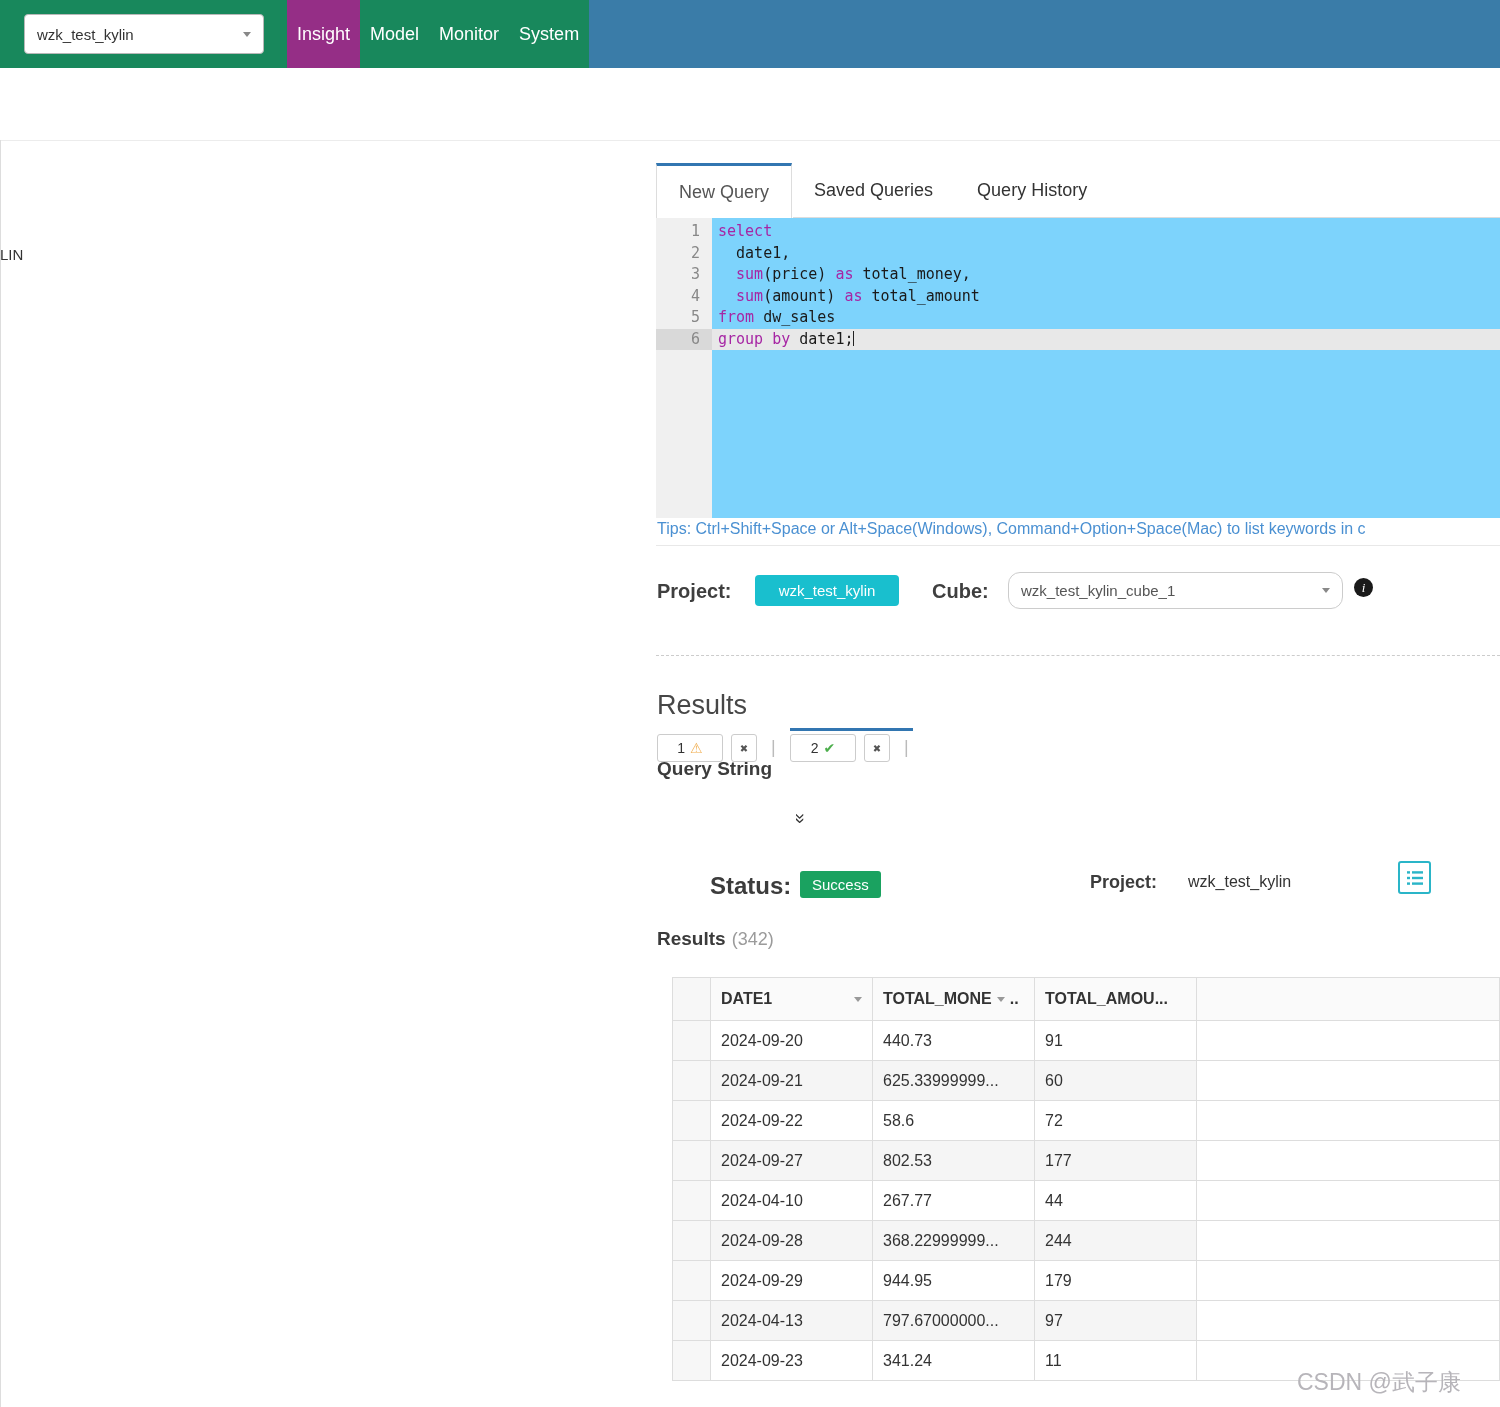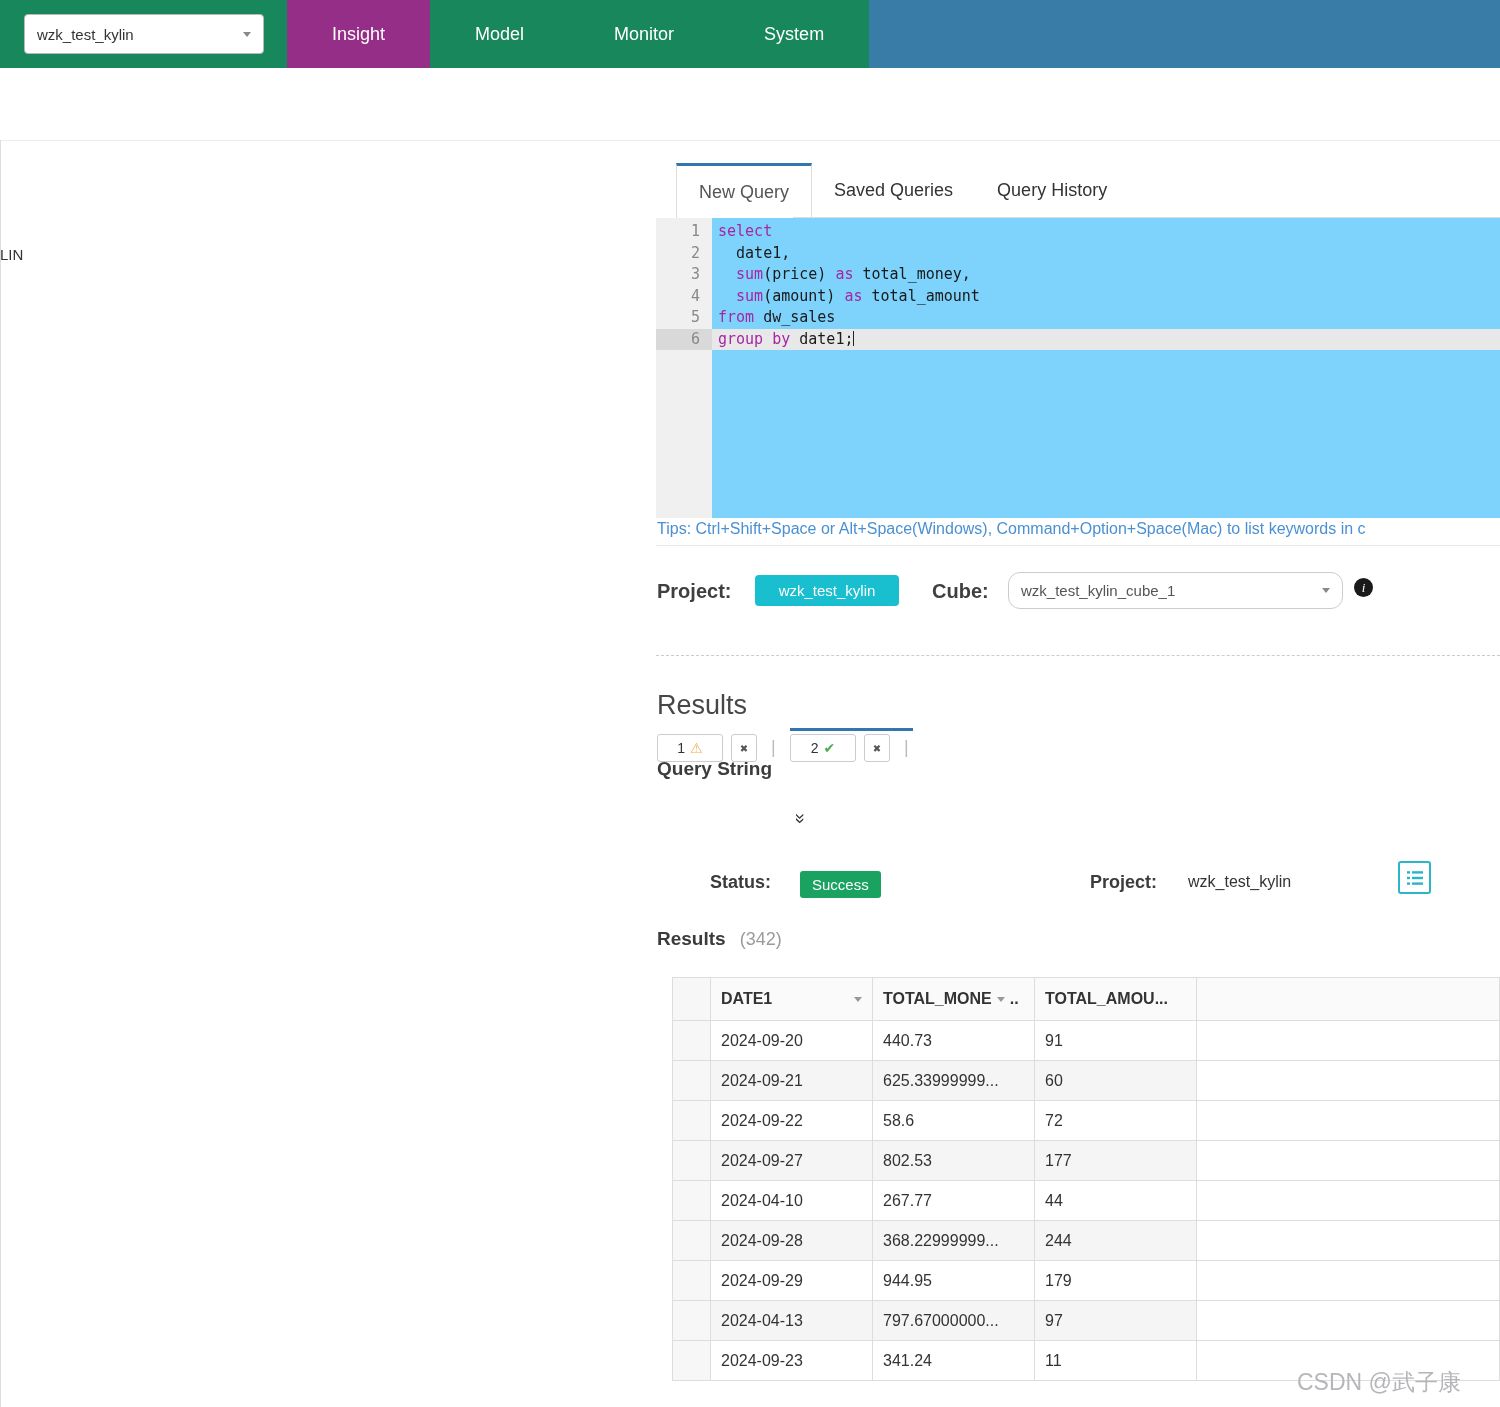--- a/index.html
+++ b/index.html
@@ -5,31 +5,31 @@
   * { margin:0; padding:0; box-sizing:border-box; }
   html,body { background:#fff; }
   body { font-family:"Liberation Sans", sans-serif; }
   .page { position:relative; width:1500px; height:1407px; overflow:hidden; background:#fff; }
 
   
   .topbar { position:absolute; top:0; left:0; width:1500px; height:68px; display:flex; align-items:stretch; background:#18885c; }
   .dropdown-wrap { width:287px; display:flex; align-items:center; padding-left:24px; }
   .project-dropdown { width:240px; height:40px; background:#fff; border:1px solid #b8b8b8; border-radius:4px; display:flex; align-items:center; justify-content:space-between; padding:0 12px; font-size:15px; color:#333; cursor:pointer; }
   .caret-down { display:inline-block; width:0; height:0; border-left:4px solid transparent; border-right:4px solid transparent; border-top:5px solid #888; }
-  .nav-tab { display:flex; align-items:center; padding:0 45px; color:#fff; font-size:18px; cursor:pointer; }
+  .nav-tab { display:flex; align-items:center; padding:0 10px; color:#fff; font-size:18px; cursor:pointer; }
   .nav-tab.active { background:#952e86; }
   .topbar-fill { flex:1; background:#3a7ca8; }
 
   
   .panel-top-line { position:absolute; top:140px; left:0; width:1500px; height:1px; background:#ececec; }
   .left-border { position:absolute; top:140px; bottom:0; left:0; width:1px; background:#ddd; }
   .sidebar-partial { position:absolute; top:246px; left:0; font-size:15px; color:#333; }
 
   
-  .qtabs { position:absolute; top:163px; left:656px; height:55px; display:flex;margin-left:20px; }
+  .qtabs { position:absolute; top:163px; left:656px; height:55px; display:flex; }
   .qtab { padding:0 22px; display:flex; align-items:center; font-size:18px; color:#333; cursor:pointer; }
   .qtab.active { background:#fff; border:1px solid #ddd; border-bottom:none; border-top:3px solid #3276b1; color:#555; }
   .qtabs-underline { position:absolute; top:217px; left:793px; right:0; height:1px; background:#ddd; }
 
   
   .editor { position:absolute; top:218px; left:656px; right:0; height:300px; display:flex; font-family:"DejaVu Sans Mono", monospace; font-size:15px; line-height:21.5px; cursor:text; }
   .gutter { width:56px; background:#f0f0f0; color:#888; text-align:right; padding-top:3px; }
   .gutter .ln { padding-right:12px; }
   .gutter .ln.active { background:#d9d9d9; }
   .code { flex:1; padding-top:3px; background:#7dd3fc; }
@@ -54,28 +54,28 @@
   .indicator { position:absolute; top:728px; left:790px; width:123px; height:3px; background:#3276b1; }
   .rtab { position:absolute; top:734px; height:28px; background:#fff; border:1px solid #ccc; border-radius:3px; font-size:14px; color:#333; display:flex; align-items:center; justify-content:center; gap:5px; cursor:pointer; font-family:"Liberation Sans",sans-serif; }
   .rtab-close { position:absolute; top:734px; width:26px; height:28px; background:#fff; border:1px solid #ccc; border-radius:3px; font-size:10px; color:#555; display:flex; align-items:center; justify-content:center; cursor:pointer; }
   .rtab-sep { position:absolute; top:734px; height:28px; line-height:26px; color:#bbb; font-size:18px; }
   .warn-icon { color:#f0ad4e; font-size:14px; }
   .check-icon { color:#4cae4c; font-size:14px; }
 
   
   .query-string-lbl { position:absolute; top:758px; left:657px; font-size:19px; font-weight:bold; color:#3c3c3c; }
   .chevrons { position:absolute; top:806px; left:797px; display:inline-block; transform:rotate(90deg); font-size:19px; color:#333; letter-spacing:-3px; cursor:pointer; }
-  .status-lbl { position:absolute; top:872px; left:710px; font-size:18px; font-weight:bold; color:#3c3c3c; }
+  .status-lbl { position:absolute; top:872px; left:710px; font-size:24px; font-weight:bold; color:#3c3c3c; }
   .status-badge { position:absolute; top:871px; left:800px; background:#1aa260; color:#fff; font-size:15px; padding:5px 12px; border-radius:3px; }
   .proj-lbl2 { position:absolute; top:872px; left:1090px; font-size:18px; font-weight:bold; color:#3c3c3c; }
   .proj-val2 { position:absolute; top:873px; left:1188px; font-size:16px; color:#333; }
   .list-icon-box { position:absolute; top:861px; left:1398px; width:33px; height:33px; border:2px solid #2ab5c8; border-radius:3px; display:flex; align-items:center; justify-content:center; cursor:pointer; background:#fff; }
   .results-count-row { position:absolute; top:928px; left:657px; font-size:19px; color:#3b3b3b; }
   .results-count-row .bold { font-weight:bold; }
-  .results-count-row .count { color:#9b9b9b; font-weight:normal; font-size:18px; margin-left:14px; }
+  .results-count-row .count { color:#9b9b9b; font-weight:normal; font-size:18px; margin-left:6px; }
 
   
   .rtable { position:absolute; top:977px; left:672px; width:828px; border-collapse:collapse; table-layout:fixed; font-size:16px; color:#333; background:#fff; }
   .rtable th, .rtable td { border:1px solid #ddd; height:40px; padding:0 10px; text-align:left; overflow:hidden; white-space:nowrap; }
   .rtable thead th { background:#fafafa; font-weight:bold; height:43px; cursor:pointer; }
   .rtable td.rownum, .rtable th.rownum-h { background:#f7f7f7; padding:0; }
   .rtable tbody tr:nth-child(even) td { background:#f5f5f5; }
   .rtable tbody tr:nth-child(even) td.filler { background:#fff; }
   .rtable tbody tr td.rownum { background:#f7f7f7; }
   .th-flex { display:flex; align-items:center; justify-content:space-between; }

